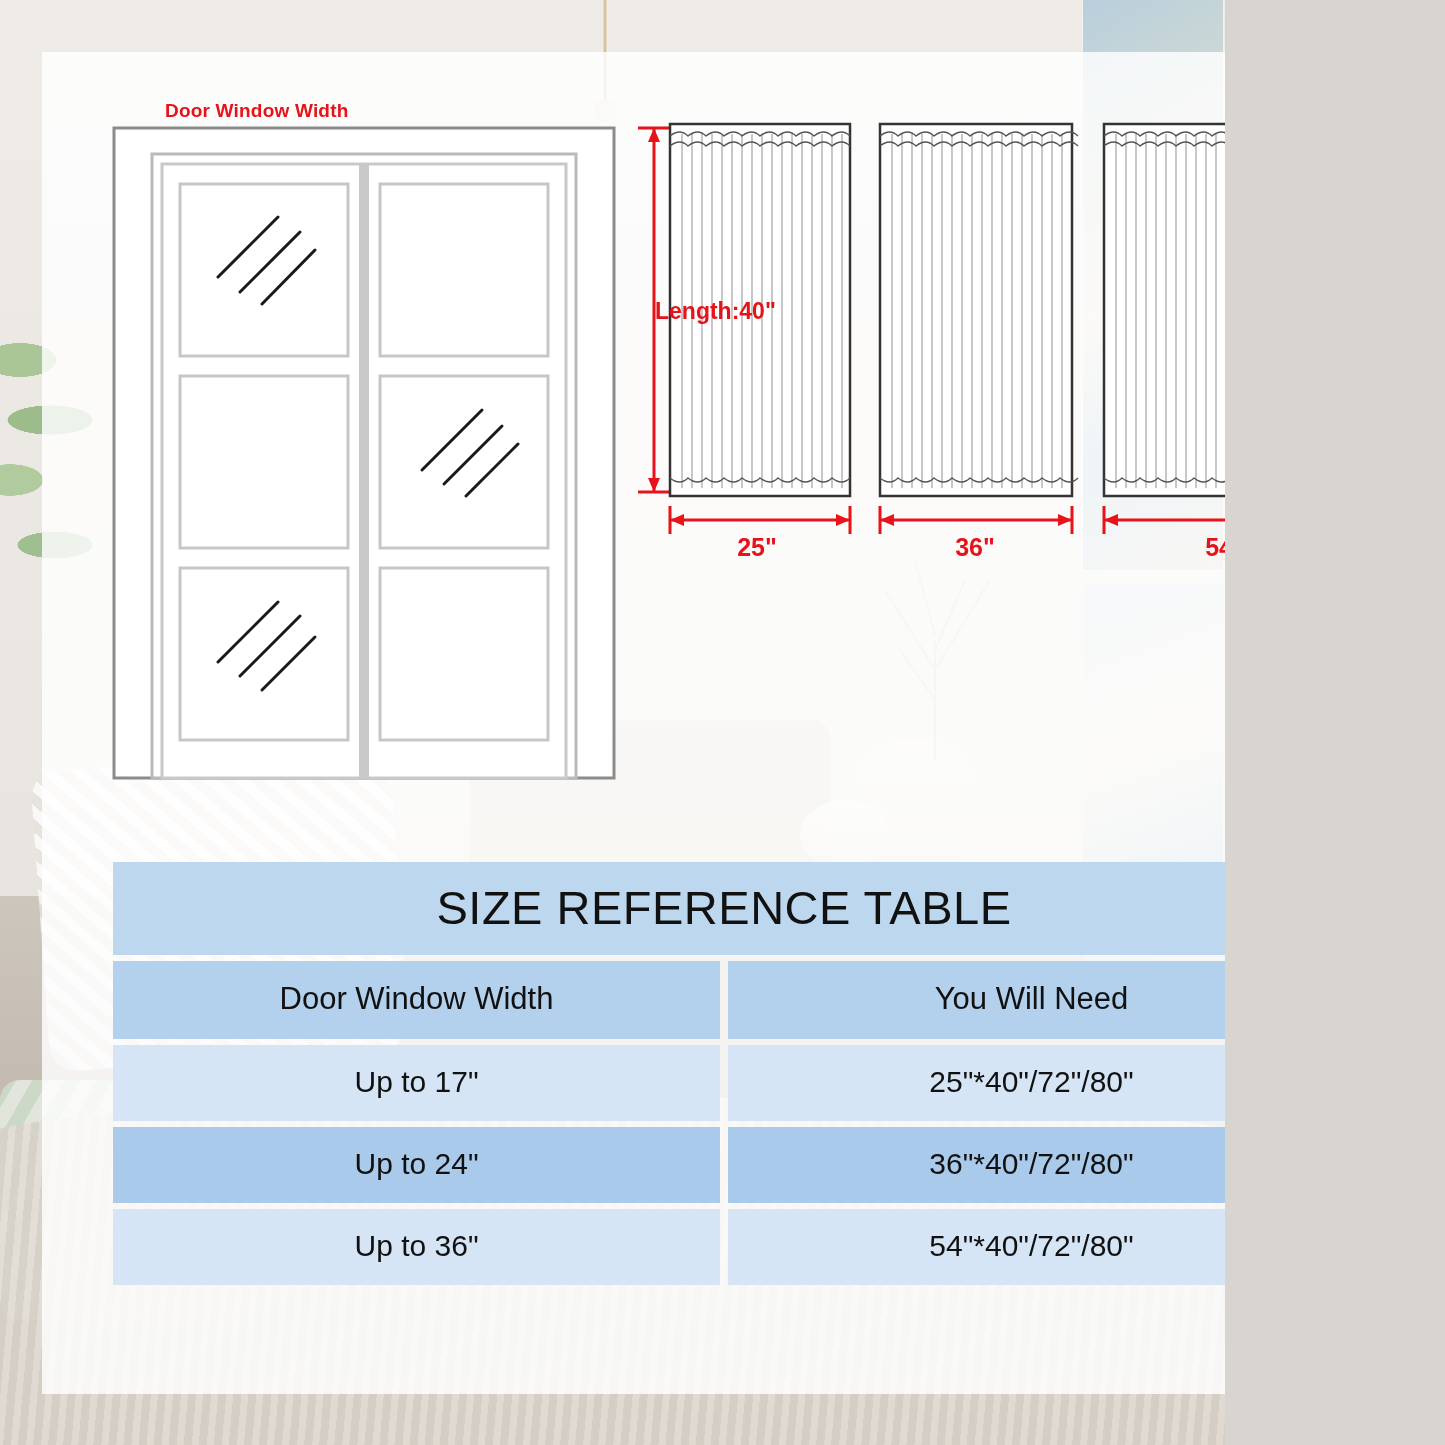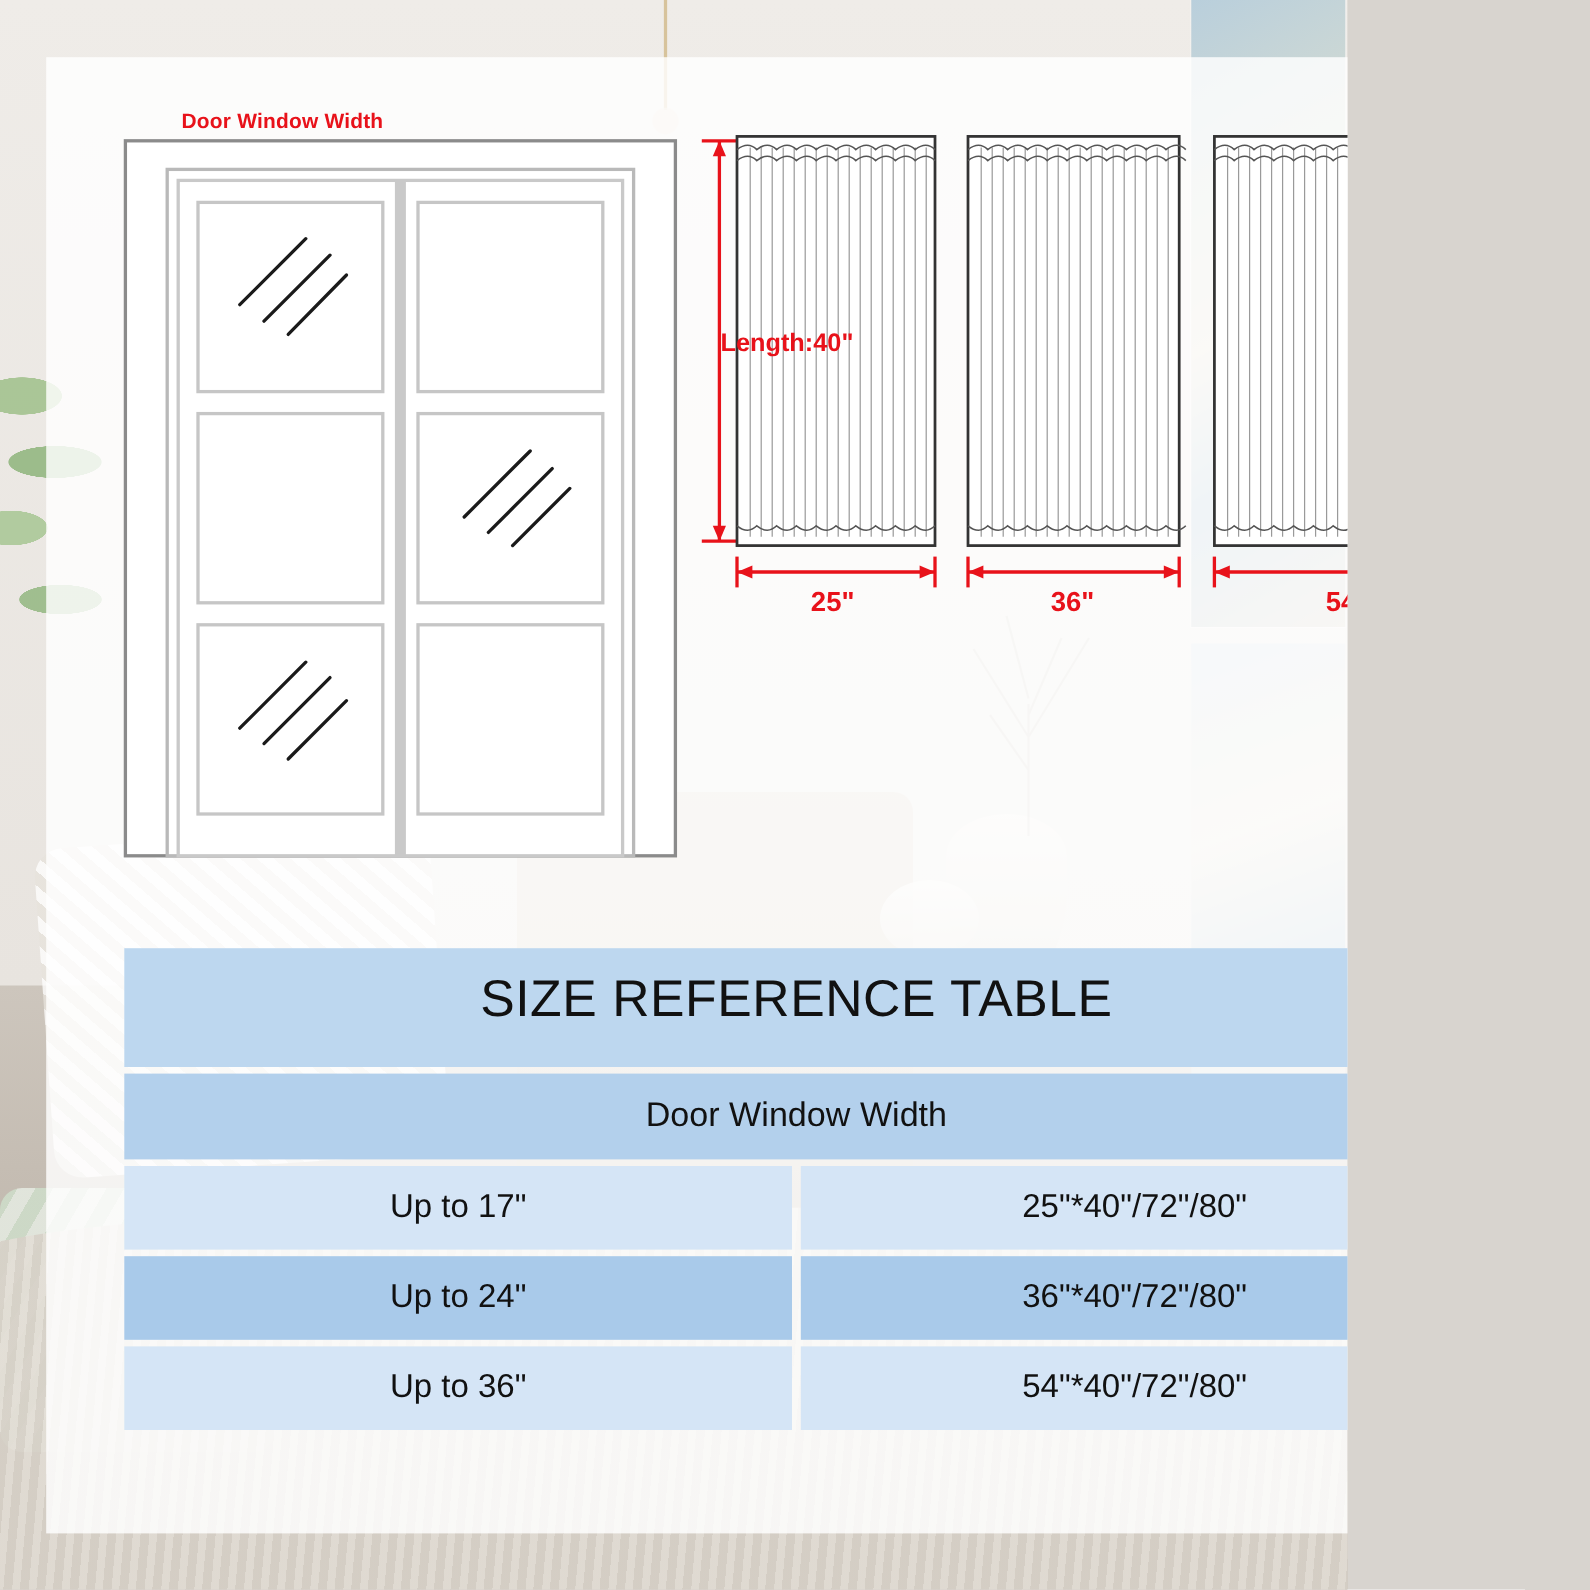--- a/index.html
+++ b/index.html
@@ -185,21 +185,21 @@
     left: 113px;
     top: 862px;
     width: 1222px;
   }
   .table-title {
     background: #bdd7ef;
     color: #111;
     font-size: 47px;
     font-weight: 400;
     text-align: center;
-    padding: 18px 0 35px;
+    padding: 18px 0 20px;
     letter-spacing: .5px;
   }
   .trow {
     display: flex;
     gap: 8px;
     margin-top: 6px;
   }
   .tcell {
     flex: 1;
     text-align: center;
@@ -412,20 +412,21 @@
   <div class="len-label">Length:40"</div>
   <div class="w-label w1">25"</div>
   <div class="w-label w2">36"</div>
   <div class="w-label w3">54"</div>
 
   <div class="table">
     <div class="table-title">SIZE REFERENCE TABLE</div>
 
     <div class="trow head">
       <div class="tcell">Door Window Width</div>
+      <div class="tcell">You Will Need</div>
     </div>
 
     <div class="trow light">
       <div class="tcell">Up to 17"</div>
       <div class="tcell">25"*40"/72"/80"</div>
     </div>
 
     <div class="trow alt">
       <div class="tcell">Up to 24"</div>
       <div class="tcell">36"*40"/72"/80"</div>

